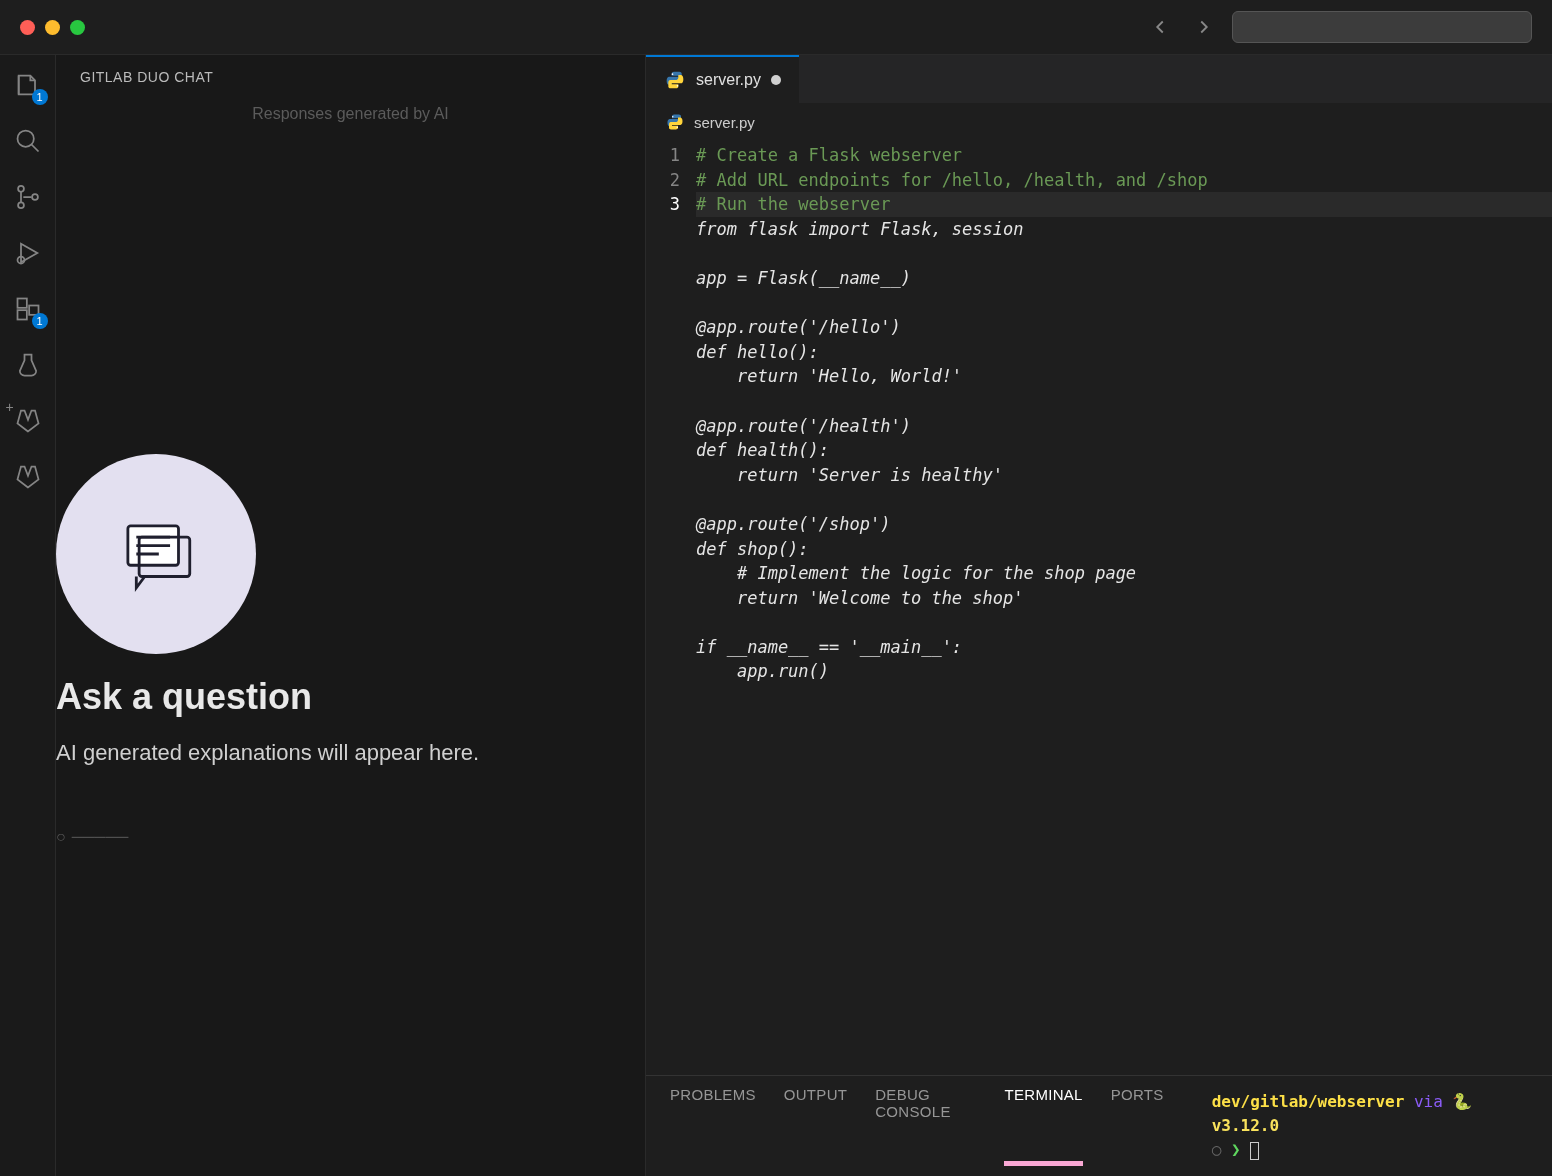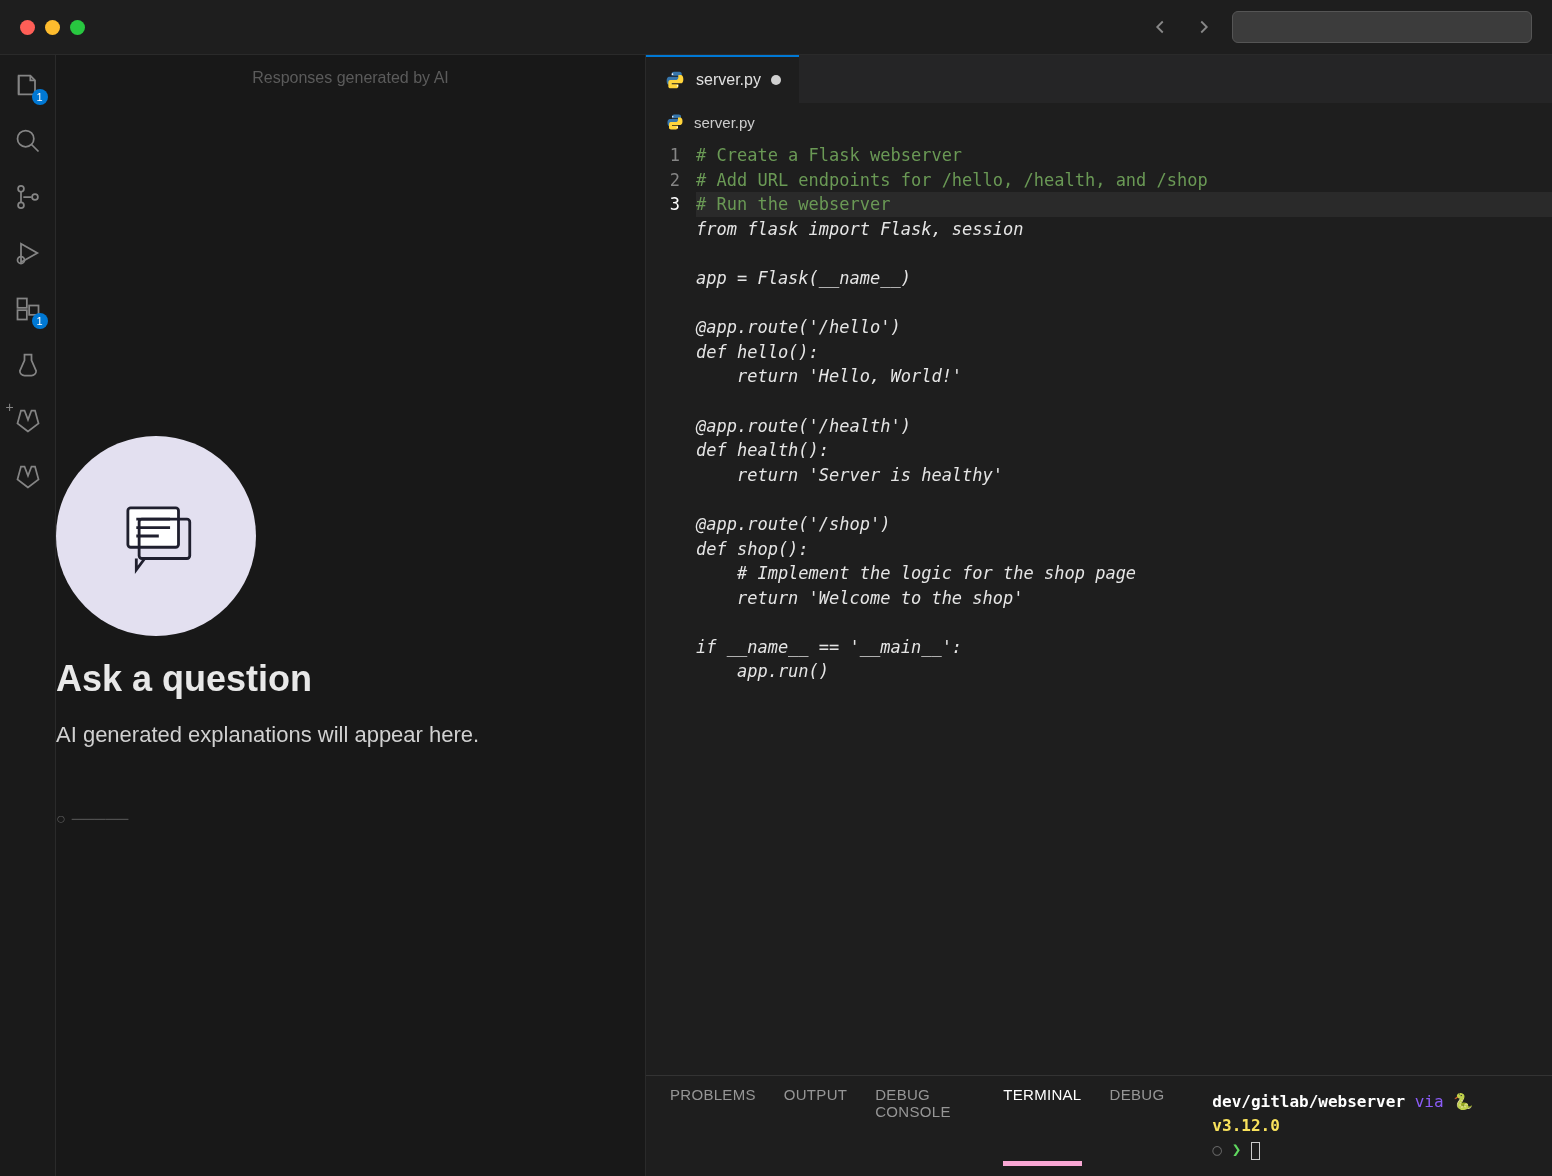--- a/index.html
+++ b/index.html
@@ -198,21 +198,21 @@
     letter-spacing:0.3px;
   }
   .panel-tab { cursor:pointer; }
   .panel-tab.active { color:#fff; border-bottom:5px solid #f9a8d4; padding-bottom:4px; }
   .terminal {
     font-family: "SF Mono", Menlo, Consolas, monospace;
     font-size:16px;
     padding: 14px 24px;
     line-height:1.5;
   }
-  .t-path { color:#ffffff; font-weight:bold; }
+  .t-path { color:#fde047; font-weight:bold; }
   .t-via { color:#8b5cf6; }
   .t-ver { color:#f9e25c; font-weight:bold; }
   .t-snake { color:#8fbc8f; }
   .t-prompt { color:#5fd75f; }
   .t-caret { display:inline-block; width:9px; height:18px; border:1px solid #ccc; vertical-align:middle; }
   .py-icon {
     display:inline-flex; align-items:center; justify-content:center;
     width:22px; height:22px;
   }
 </style>
@@ -290,20 +290,21 @@
       <span style="position:absolute;top:-4px;left:-4px;color:#858585;font-size:14px;">+</span>
     </div>
     <div class="activity-icon">
       <svg viewBox="0 0 24 24" fill="none" stroke="currentColor" stroke-width="1.5">
           <path d="M12 21l-9-7 3-11h3l3 8 3-8h3l3 11-9 7z"></path>
         </svg>
     </div>
   </div>
 
   <div class="sidepanel">
+    <div class="sidepanel-title">GITLAB DUO CHAT</div>
     <div class="chat-subtitle">Responses generated by AI</div>
     <div class="chat-empty">
       <div class="chat-emblem">
         <svg viewBox="0 0 64 64" width="90" height="90" fill="none" stroke="#1f1f2e" stroke-width="2">
           <rect x="12" y="12" width="36" height="28" rx="2" fill="#fff"></rect>
           <path d="M18 20h24M18 26h24M18 32h16"></path>
           <rect x="20" y="20" width="36" height="28" rx="2" fill="none" stroke="#1f1f2e"></rect>
           <path d="M24 48l-6 8v-8"></path>
         </svg>
       </div>
@@ -349,21 +350,21 @@
           <div class="active">3</div>
         </div>
       <div class="code" id="code"><div class="c-comment"># Create a Flask webserver</div><div class="c-comment"># Add URL endpoints for /hello, /health, and /shop</div><div class="c-comment current"># Run the webserver</div><div class="c-ghost">from flask import Flask, session</div><div class="c-ghost">&nbsp;</div><div class="c-ghost">app = Flask(__name__)</div><div class="c-ghost">&nbsp;</div><div class="c-ghost">@app.route('/hello')</div><div class="c-ghost">def hello():</div><div class="c-ghost">    return 'Hello, World!'</div><div class="c-ghost">&nbsp;</div><div class="c-ghost">@app.route('/health')</div><div class="c-ghost">def health():</div><div class="c-ghost">    return 'Server is healthy'</div><div class="c-ghost">&nbsp;</div><div class="c-ghost">@app.route('/shop')</div><div class="c-ghost">def shop():</div><div class="c-ghost">    # Implement the logic for the shop page</div><div class="c-ghost">    return 'Welcome to the shop'</div><div class="c-ghost">&nbsp;</div><div class="c-ghost">if __name__ == '__main__':</div><div class="c-ghost">    app.run()</div></div>
     </div>
     <div class="panel">
       <div class="panel-tabs">
         <div class="panel-tab">PROBLEMS</div>
         <div class="panel-tab">OUTPUT</div>
         <div class="panel-tab">DEBUG CONSOLE</div>
         <div class="panel-tab active">TERMINAL</div>
-        <div class="panel-tab">DEBUG</div>
+        <div class="panel-tab">PORTS</div>
       </div>
       <div class="terminal">
         <div>
           <span class="t-path">dev/gitlab/webserver</span><span class="t-via"> via </span><span class="t-snake">🐍 </span><span class="t-ver">v3.12.0</span>
         </div>
         <div>
           <span style="color:#666">○</span>
           <span class="t-prompt">❯</span>
           <span class="t-caret"></span>
         </div>

